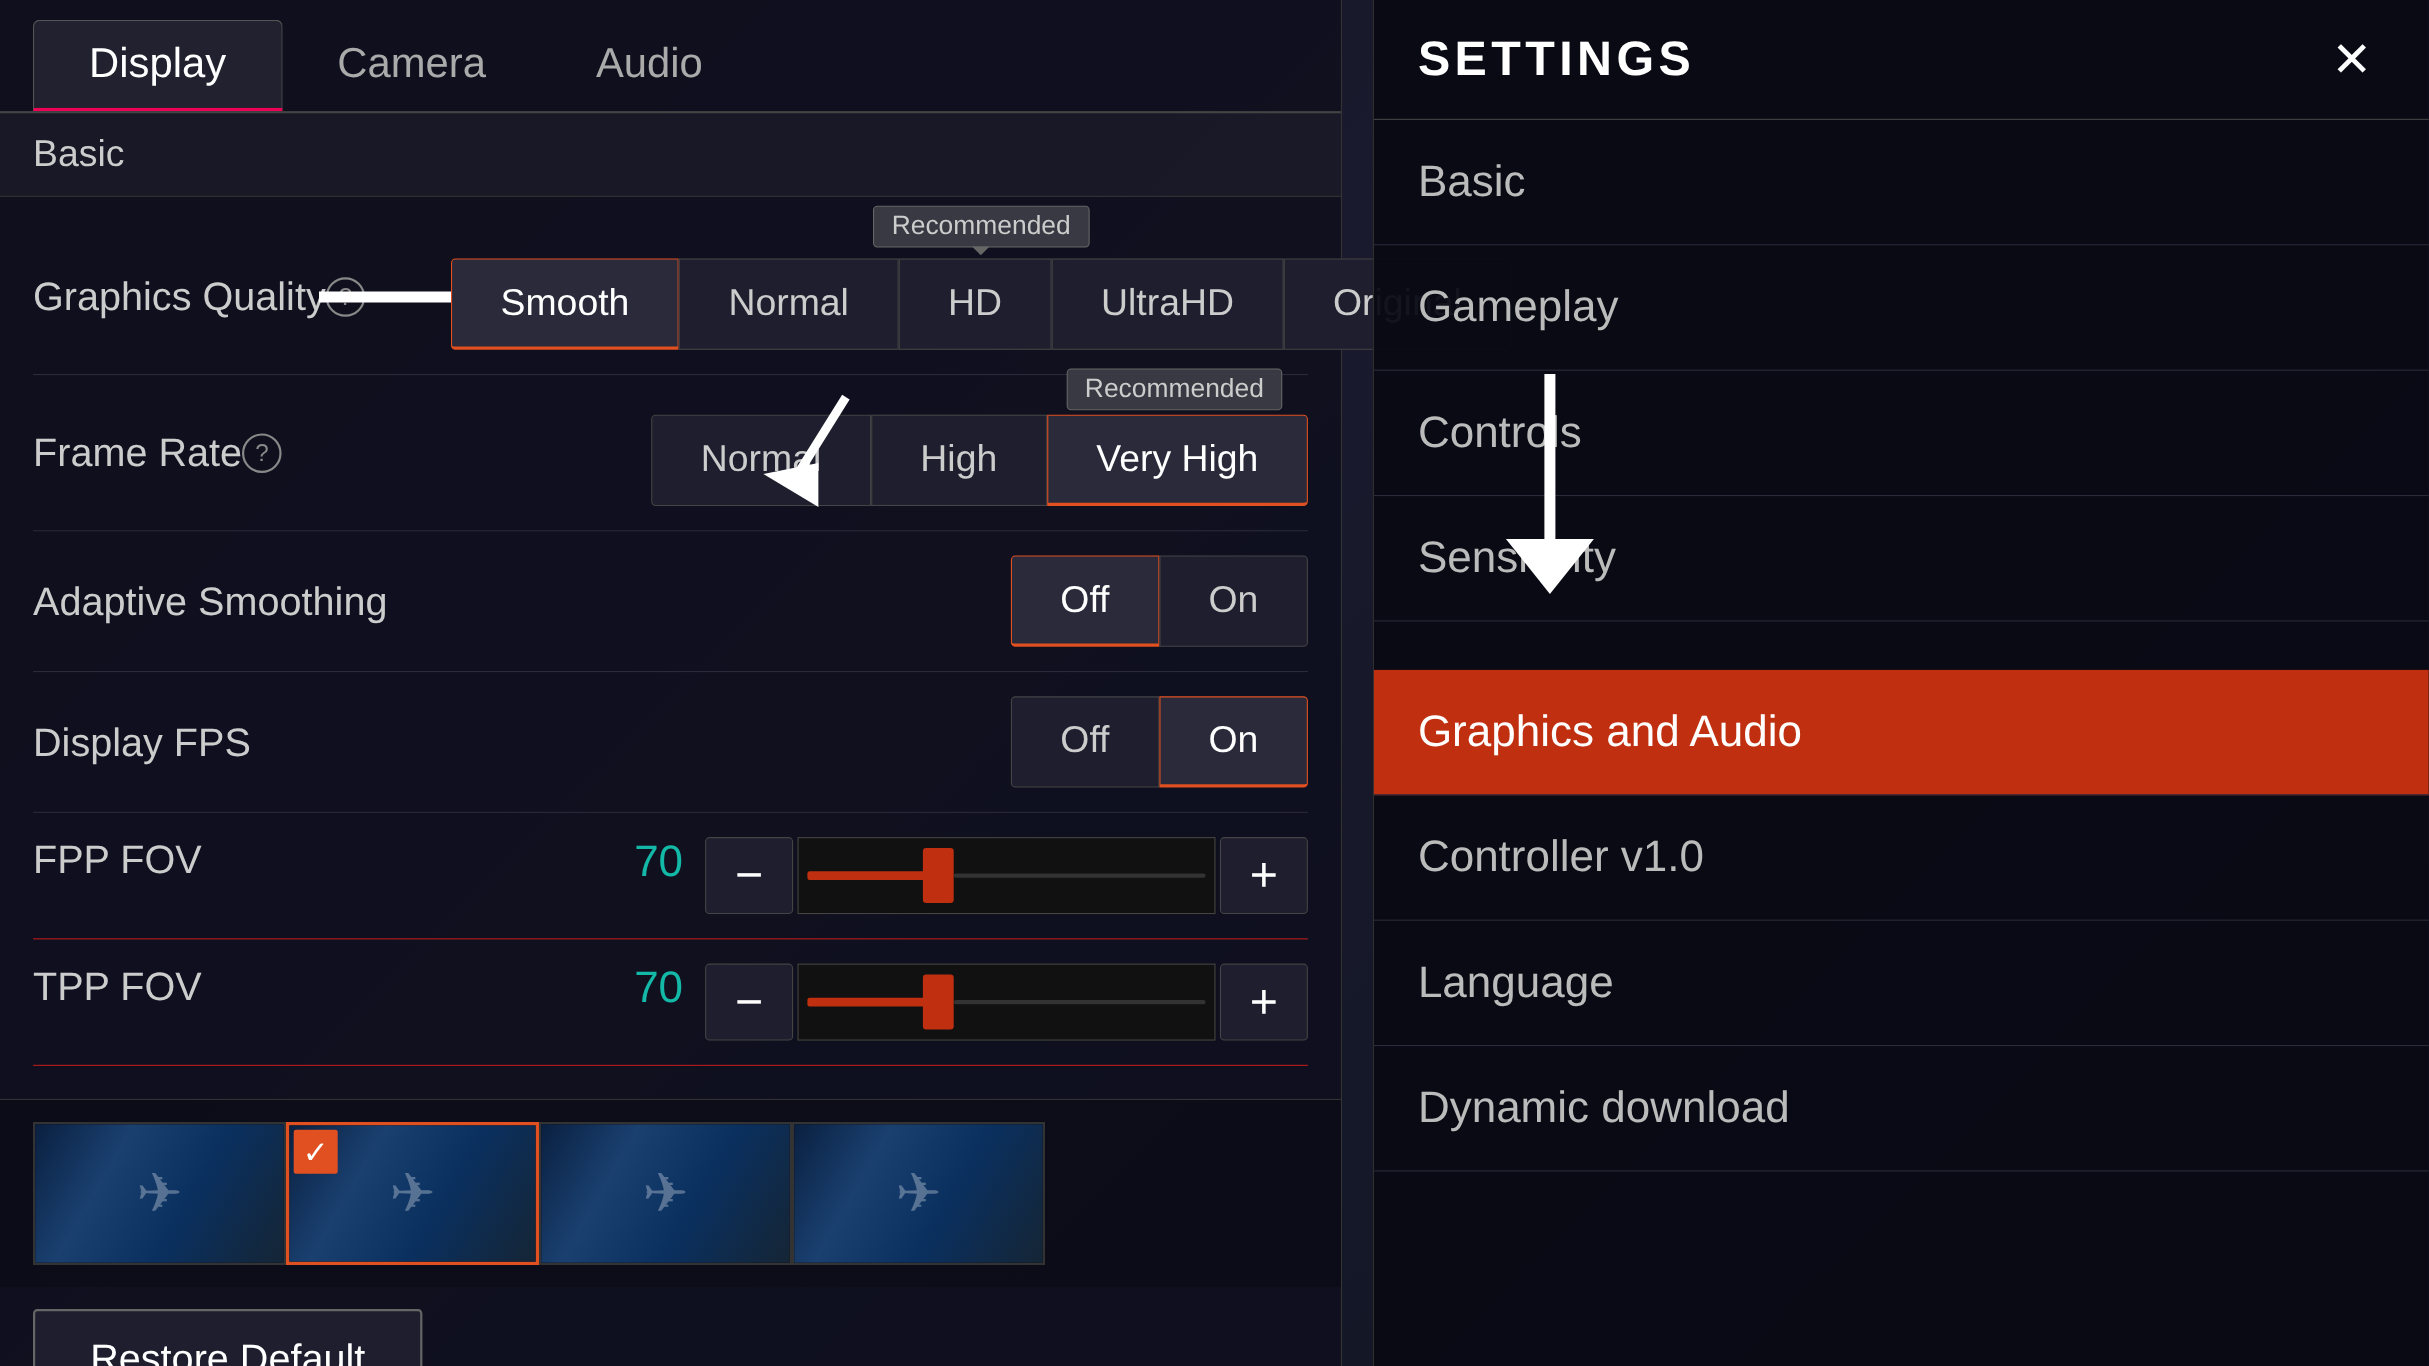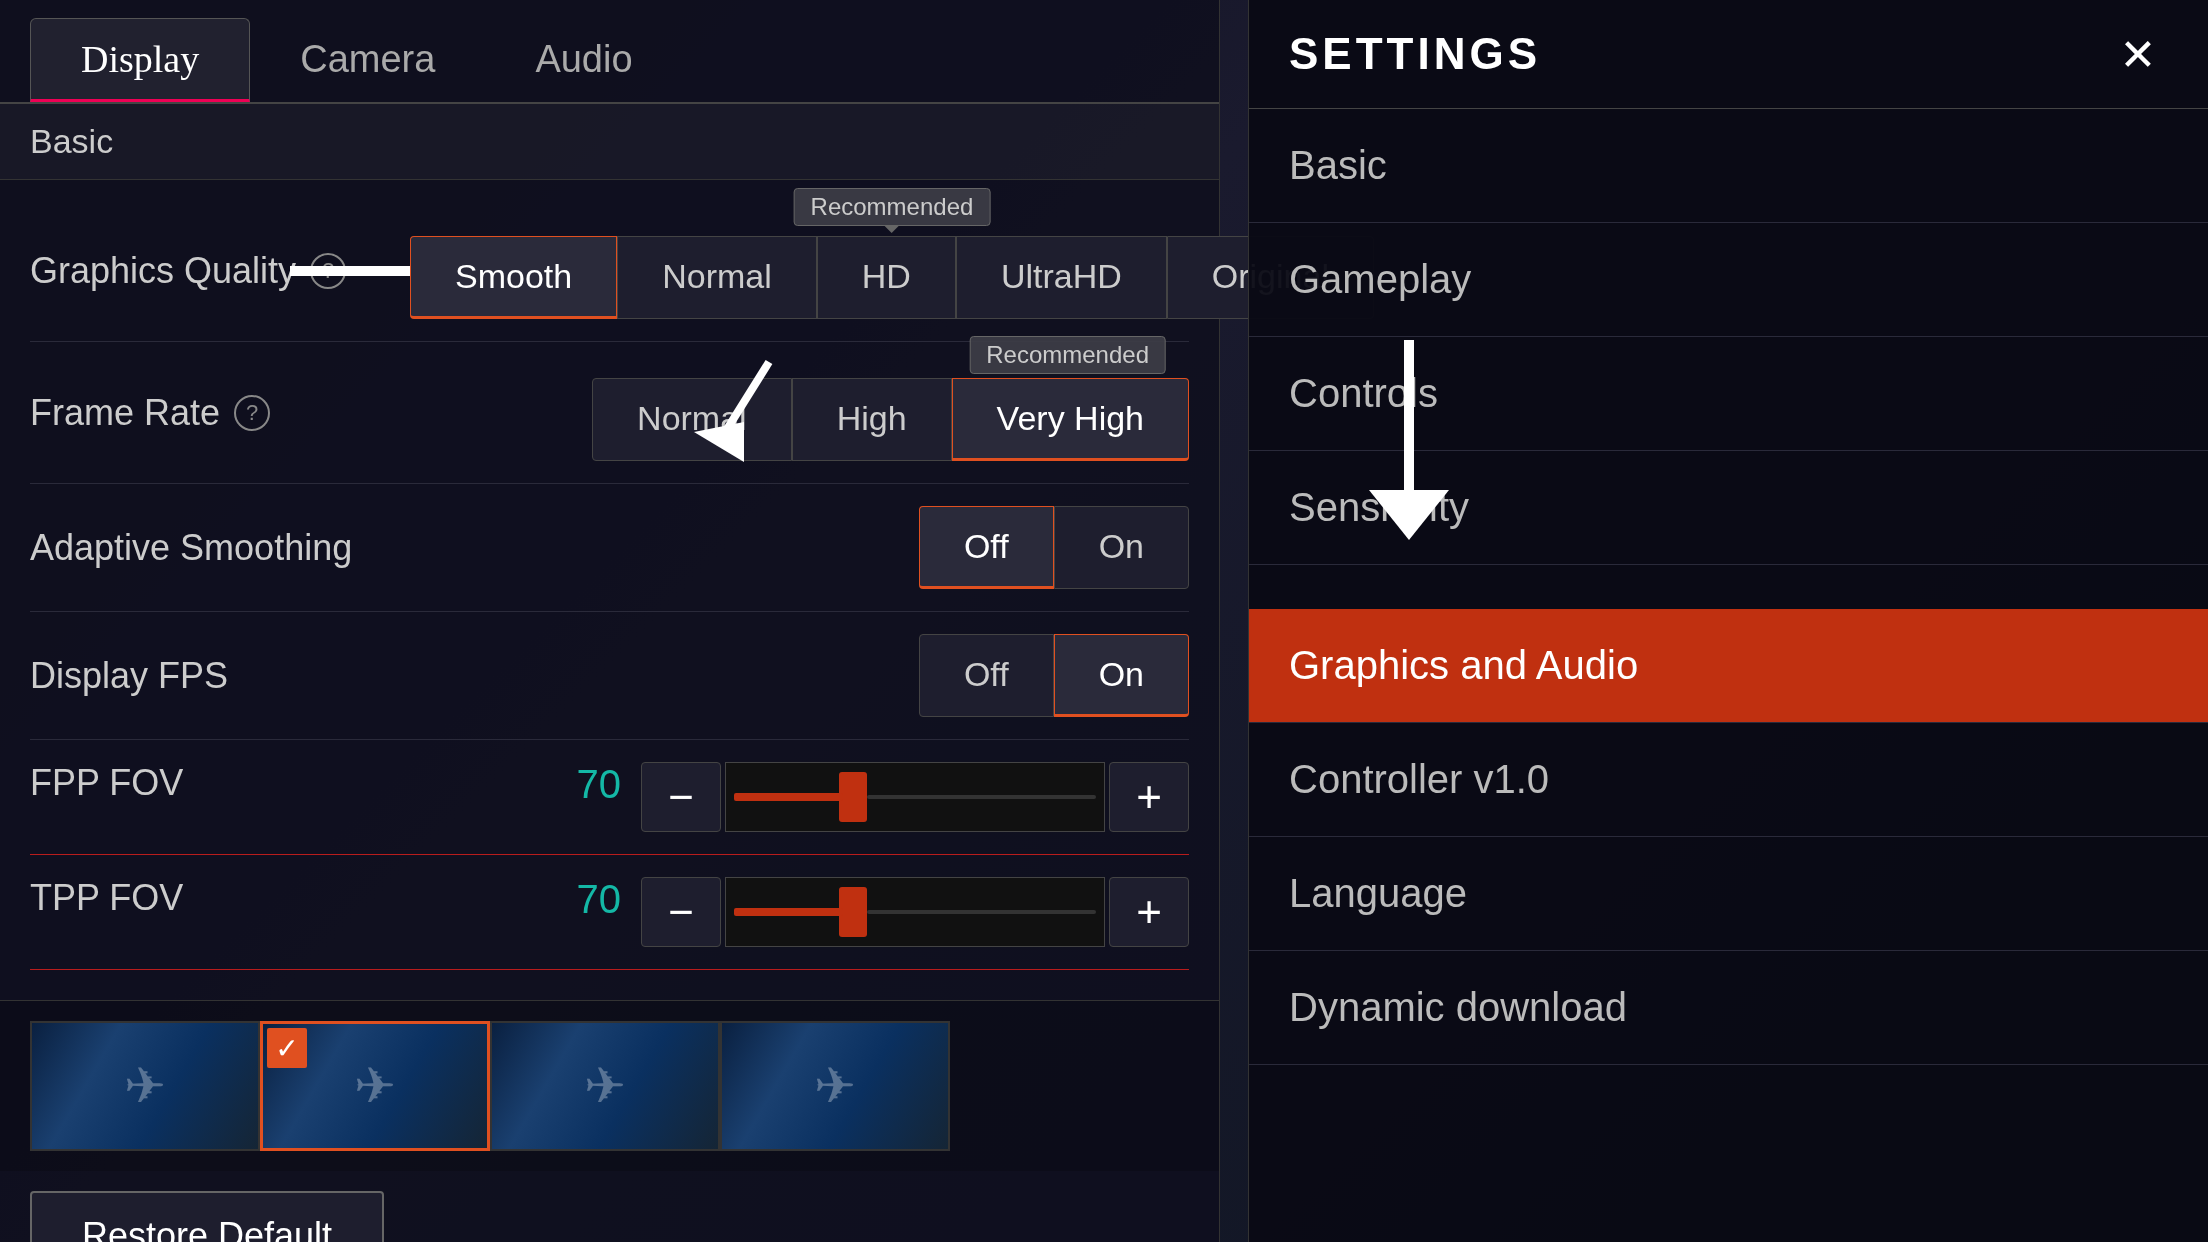--- a/index.html
+++ b/index.html
@@ -50,21 +50,20 @@
     }
 
     .tab.active {
       color: #fff;
       background: rgba(255,255,255,0.08);
       border-bottom: 3px solid #e05;
       border-top: 1px solid #555;
       border-left: 1px solid #555;
       border-right: 1px solid #555;
       border-radius: 6px 6px 0 0;
-      font-family: Liberation Serif, serif;
     }
 
     
     .section-label {
       padding: 18px 30px;
       font-size: 34px;
       color: #ccc;
       border-bottom: 1px solid #333;
       background: rgba(255,255,255,0.04);
     }
@@ -81,21 +80,20 @@
       border-bottom: 1px solid #2a2a3a;
       position: relative;
     }
 
     .setting-label {
       font-size: 36px;
       color: #ccc;
       min-width: 380px;
       display: flex;
       align-items: center;
-      gap: 14px;
     }
 
     .help-icon {
       width: 36px;
       height: 36px;
       border: 2px solid #888;
       border-radius: 50%;
       display: inline-flex;
       align-items: center;
       justify-content: center;

